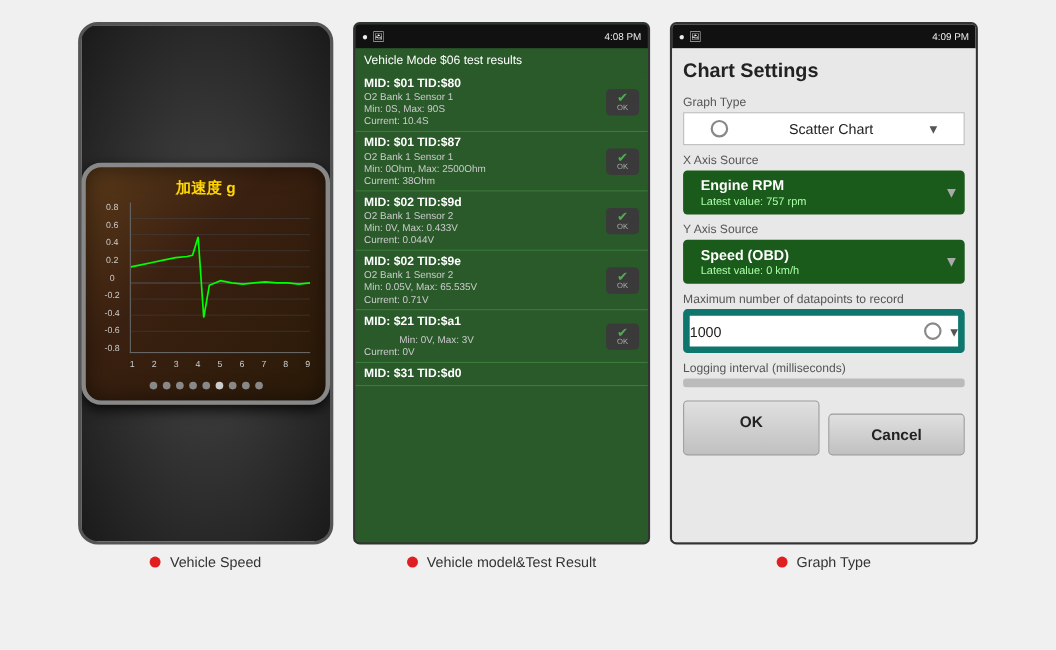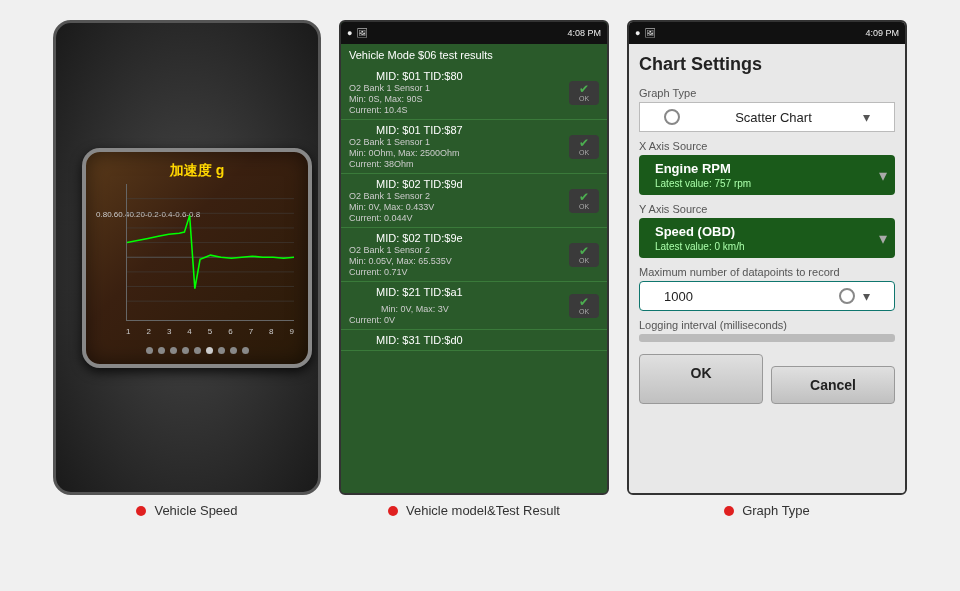--- a/index.html
+++ b/index.html
@@ -31,28 +31,27 @@
       align-items: center;
     }
 
     .phone-frame {
       border-radius: 18px;
       overflow: hidden;
       position: relative;
     }
 
     .phone1 {
-      width: 268px;
+      width: 232px;
       height: 475px;
       background: radial-gradient(ellipse at center, #4a4a4a 0%, #1a1a1a 100%);
       border: 3px solid #555;
       display: flex;
       align-items: center;
       justify-content: center;
-      padding-left: 20px;
     }
 
     .graph-widget {
       width: 230px;
       height: 220px;
       background: linear-gradient(135deg, #5a3a1a 0%, #3a2010 40%, #2a1a08 100%);
       border-radius: 18px;
       border: 4px solid #888;
       position: relative;
       display: flex;
@@ -75,23 +74,23 @@
       background: transparent;
     }
 
     .y-axis-labels {
       position: absolute;
       left: 0;
       top: 0;
       bottom: 20px;
       width: 28px;
       display: flex;
+      flex-direction: column;
       justify-content: space-between;
-      align-items: flex-start;
-      margin-top: 26px;
+      align-items: center;
     }
 
     .y-label {
       color: #ccc;
       font-size: 8px;
     }
 
     .chart-plot {
       position: absolute;
       left: 30px;
@@ -218,23 +217,22 @@
     }
 
     .result-text {
       color: #fff;
       font-size: 10px;
       flex: 1;
     }
 
     .result-mid {
       font-size: 11px;
-      font-weight: normal;
+      font-weight: bold;
       color: #fff;
-      margin-left: 27px;
     }
 
     .result-sub {
       font-size: 9px;
       color: #ccc;
       margin-top: 1px;
     }
 
     .result-values {
       font-size: 9px;
@@ -357,23 +355,23 @@
       top: 50%;
       transform: translateY(-50%);
       color: #aaa;
       font-size: 16px;
     }
 
     .number-input-row {
       display: flex;
       align-items: center;
       background: #fff;
-      border: 1px solid #0f766e;
+      border: 6px solid #0f766e;
       border-radius: 4px;
-      padding: 6px 24px;
+      padding: 6px 0;
       justify-content: space-between;
     }
 
     .number-input-value {
       font-size: 13px;
       color: #222;
     }
 
     .logging-interval-bar {
       background: #bbb;

